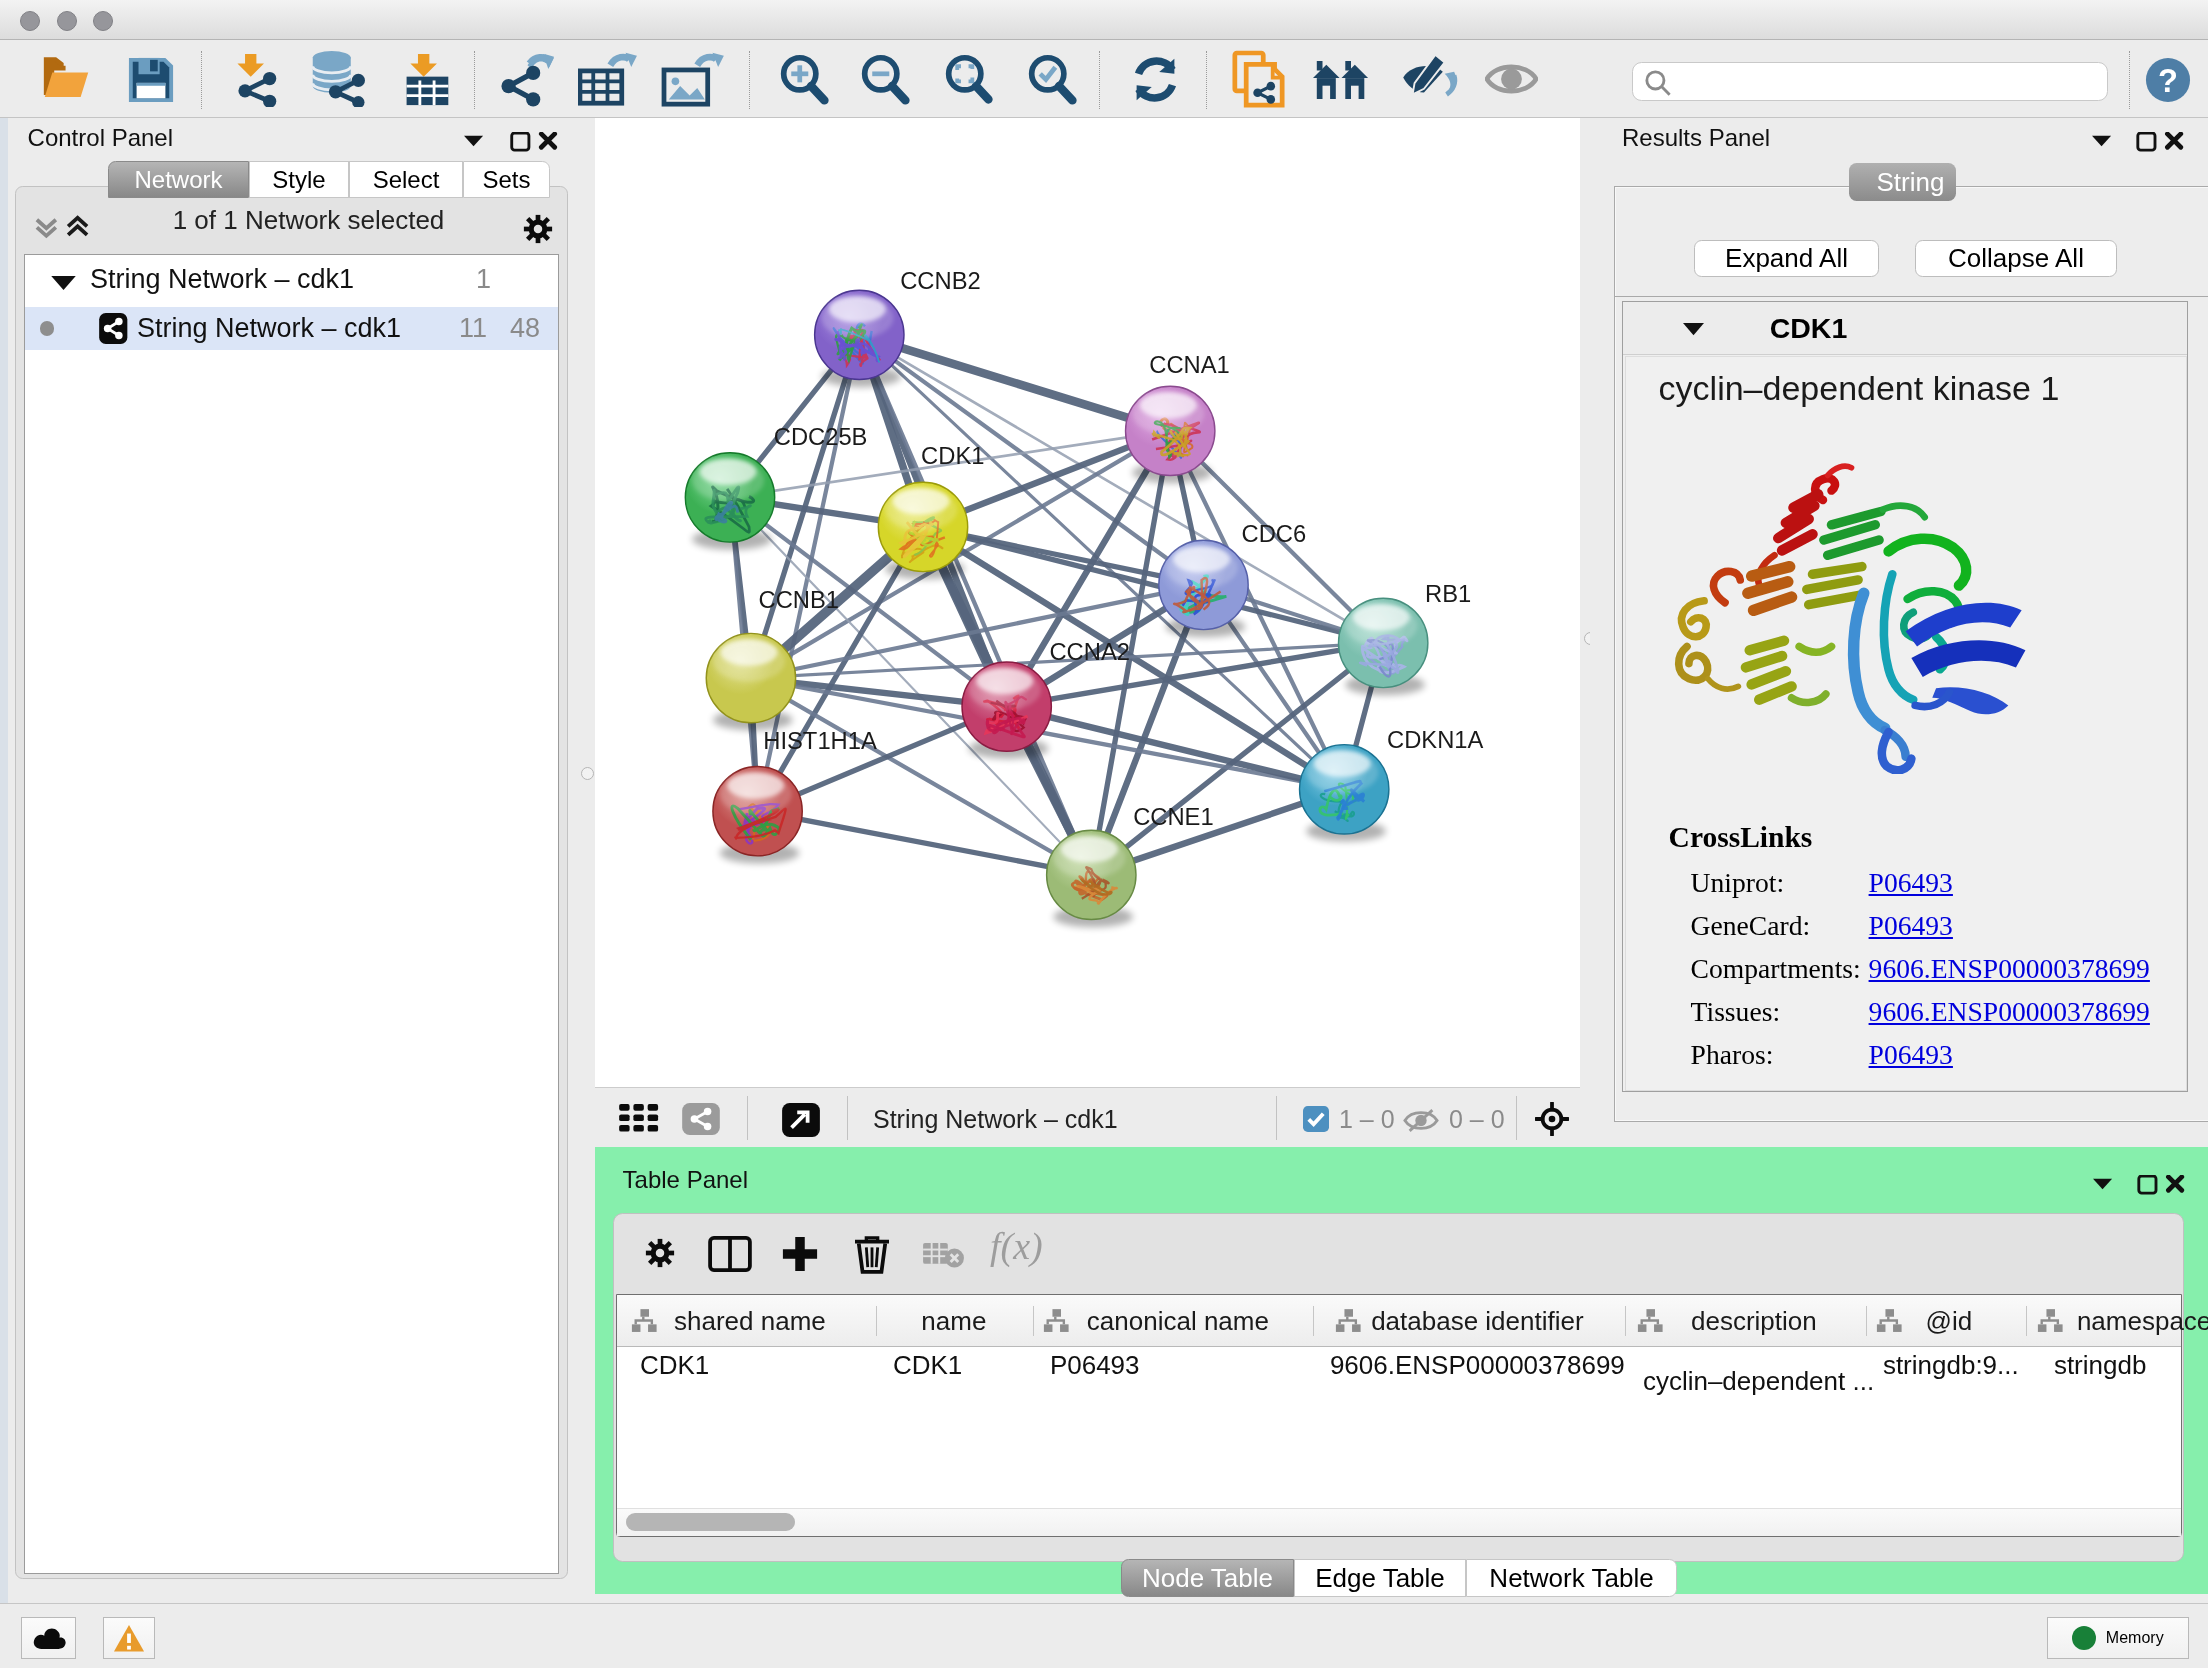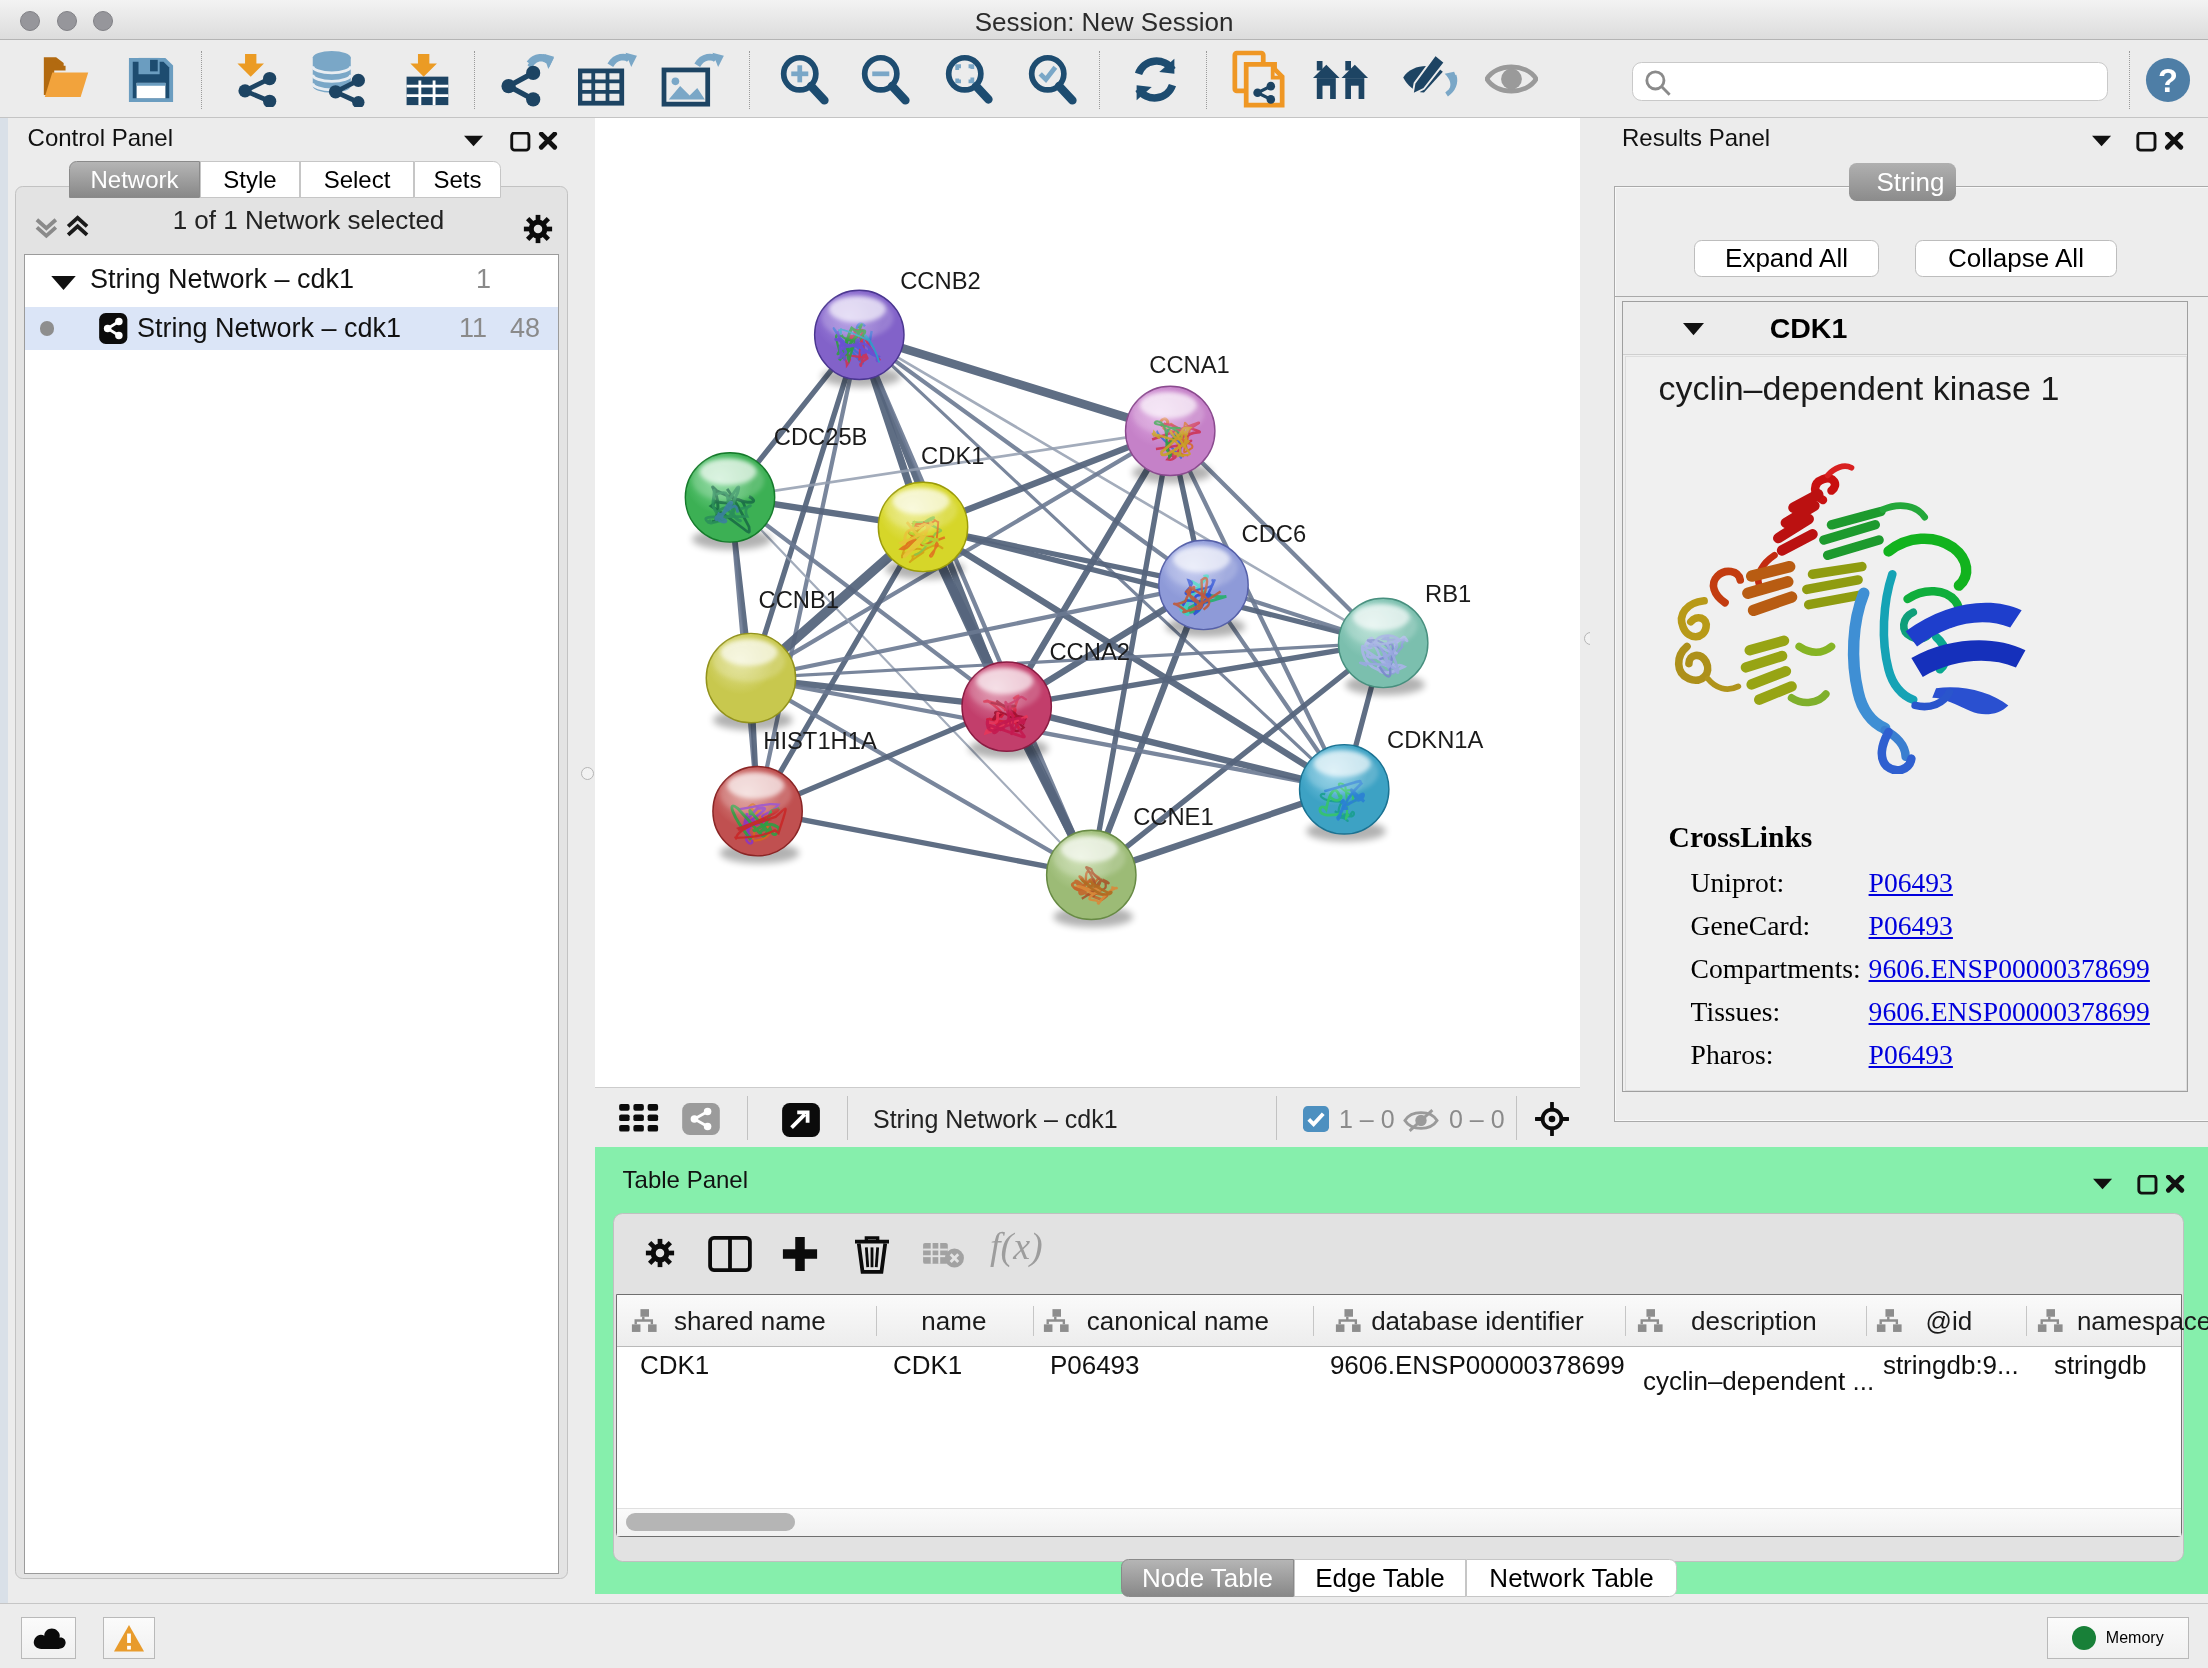--- a/index.html
+++ b/index.html
@@ -53,21 +53,20 @@
   .hsep { position:absolute; top:11.4px; height:30px; border-left:1px solid #c6c6c6; }
   .hicon { position:absolute; top:14.3px; }
   .hlab { position:absolute; top:11.4px; text-align:center; }
 </style>
 </head>
 <body>
   <div class="abs" id="titlebar">
     <div class="tl" style="left:20px;"></div>
     <div class="tl" style="left:57px;"></div>
     <div class="tl" style="left:93px;"></div>
-    <div id="wtitle">Session: New Session</div>
   </div>
 
   <div class="abs" id="toolbar">
 
     <svg class="abs" style="left:41px;top:14.3px;" width="51" height="48" viewBox="0 0 54 50">
       <path d="M3 8 L3 42 L14 42 L14 14 L24 14 L24 8 L16 2 L3 2 Z" fill="#b26a10"></path>
       <path d="M5 6 L14 6 L20 11 L26 11 L26 16 L12 16 L4 40 Z" fill="#b26a10"></path>
       <path d="M12 18 L50 18 L42 44 L4 44 Z" fill="#f2a33c"></path>
     </svg>
 
@@ -247,21 +246,21 @@
   <div class="abs" style="left:0;top:118px;width:7.6px;height:1485px;background:#d9e0e8;"></div>
 
   <div class="abs ptitle" id="cp-title">Control Panel</div>
   <svg class="abs" style="left:464px;top:132px;" width="105" height="21" viewBox="0 0 110 22">
     <path d="M0 4 L20 4 L10 15 Z" fill="#111"></path>
     <rect x="50" y="1" width="18" height="18" rx="3" fill="none" stroke="#111" stroke-width="3"></rect>
     <path d="M81 2 L95 16 M95 2 L81 16" stroke="#111" stroke-width="5" stroke-linecap="round"></path>
   </svg>
   <div class="abs" id="cp-box"></div>
   <div class="abs tabrow" style="left:69px; top:161px;">
-    <div class="tab sel" style="width:131px; border-radius:7.6px 0 0 0;">Network</div>
+    <div class="tab sel" style="width:141px; border-radius:7.6px 0 0 0;margin-left:39px;">Network</div>
     <div class="tab" style="width:100px;">Style</div>
     <div class="tab" style="width:114px;">Select</div>
     <div class="tab" style="width:87px; border-radius:0 7.6px 0 0;">Sets</div>
   </div>
   <div class="abs" id="cp-selbar">
     <svg class="abs" style="left:10.5px;top:8.6px;" width="71" height="28.5" viewBox="0 0 75 30">
       <g stroke="#8a8a8a" stroke-width="4" fill="none">
         <path d="M2 6 L12 15 L22 6"></path>
         <path d="M2 14 L12 23 L22 14"></path>
       </g>

